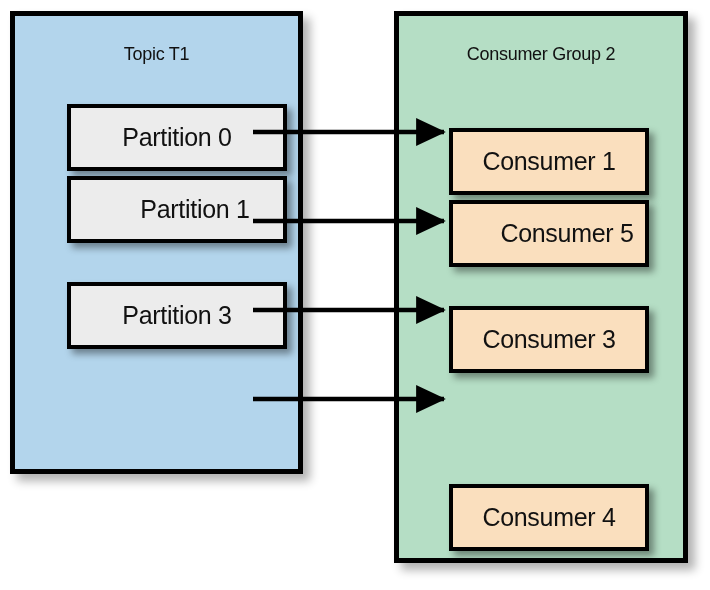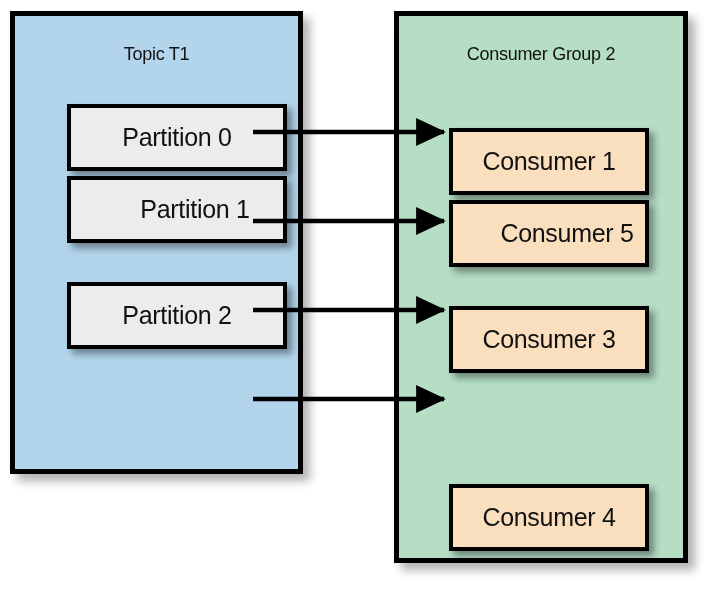--- a/index.html
+++ b/index.html
@@ -108,21 +108,21 @@
 
 <div id="diagram">
 
   <div class="panel" id="topic-panel">
     <div class="panel-title">Topic T1</div>
 
     <div class="item-box partition-box slot-0">Partition 0</div>
 
     <div class="item-box partition-box slot-1">Partition 1</div>
 
-    <div class="item-box partition-box slot-2">Partition 2</div>
+    <div class="item-box partition-box slot-2">Partition 3</div>
 
   </div>
 
   <div class="panel" id="group-panel">
     <div class="panel-title">Consumer Group 2</div>
 
     <div class="item-box consumer-box slot-0">Consumer 1</div>
 
     <div class="item-box consumer-box slot-1">Consumer 5</div>
 

